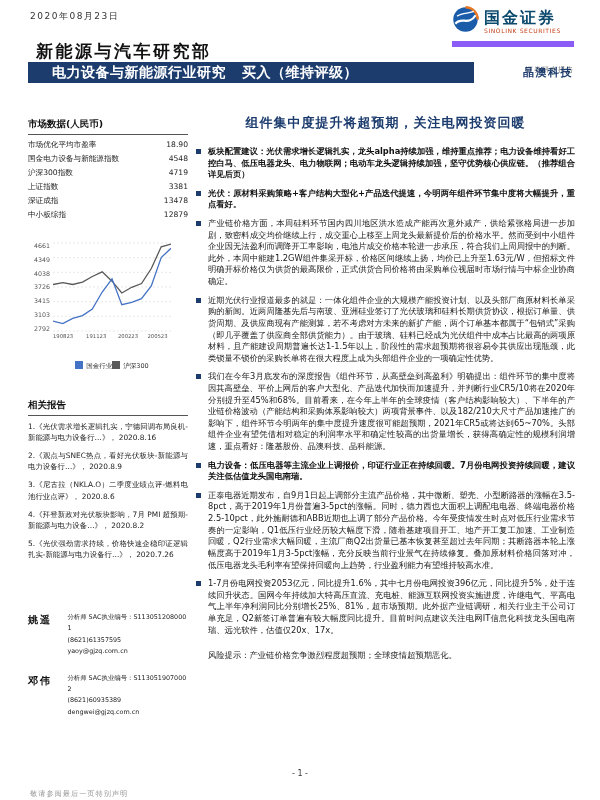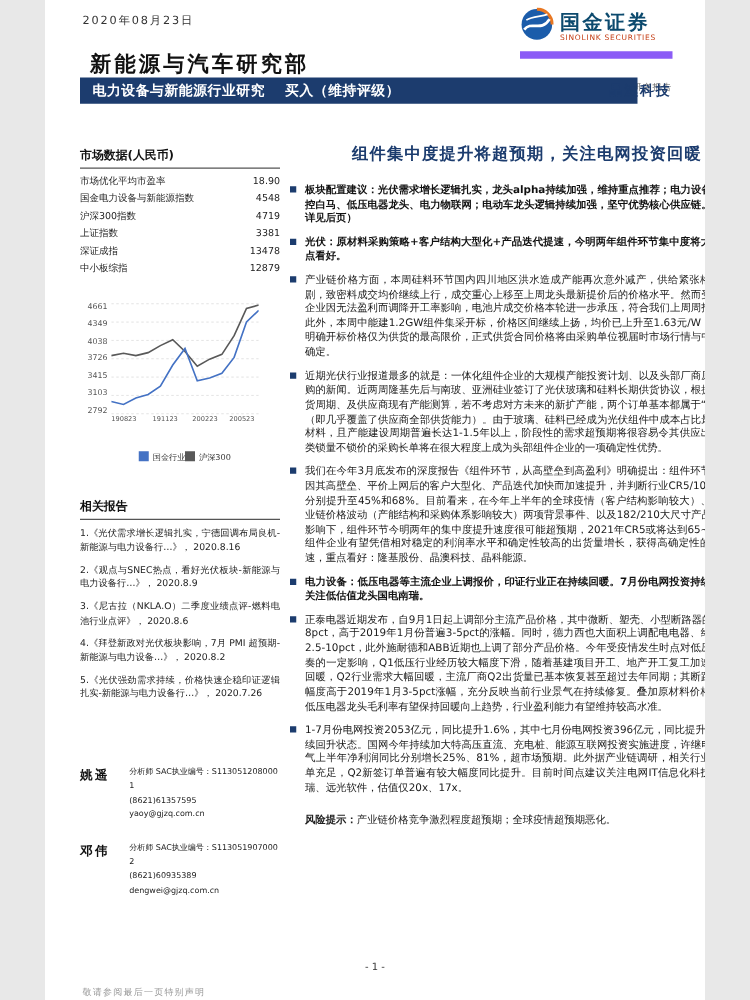--- a/index.html
+++ b/index.html
@@ -1,32 +1,32 @@
 <!DOCTYPE html>
 <html><head>
 <meta charset="utf-8">
 <style>
   *{margin:0;padding:0;box-sizing:border-box}
   html,body{background:#e8e8e8}
-  .page{position:relative;width:528px;height:800px;margin:0 auto;background:#fff;
+  .page{position:relative;width:600px;height:800px;margin:0 auto;background:#fff;
         font-family:"DejaVu Sans","Liberation Sans",sans-serif;color:#222;overflow:hidden}
 
   .date{position:absolute;left:30px;top:10px;font-size:9px;letter-spacing:1.5px;color:#333}
 
   .brand{position:absolute;right:26px;top:6px;width:122px}
   .logo-row{display:flex;align-items:center;gap:5px}
   .brand-cn{font-size:16px;font-weight:bold;color:#0c4a6e;letter-spacing:2px;line-height:1.1}
   .brand-en{font-size:6px;color:#c43c12;letter-spacing:.6px;margin-top:1px}
   .brand-tag{border-top:6px solid #8b5cf6;margin-top:4px;padding-top:18px;text-align:right;
              font-size:7px;color:#666;letter-spacing:1px}
 
   .dept{position:absolute;left:36px;top:40px;font-size:17px;font-weight:bold;letter-spacing:2.5px;color:#111}
 
   .bar{position:absolute;left:28px;top:62px;width:446px;height:21px;background:#1c3c6e;color:#fff;
-       display:flex;align-items:center;gap:16px;padding-left:10px;font-size:11px;font-weight:bold;letter-spacing:.5px}
+       display:flex;align-items:center;gap:16px;padding-left:24px;font-size:14px;font-weight:bold;letter-spacing:.5px}
   .doc-type{position:absolute;right:27px;top:65px;color:#1c3c6e;font-weight:bold;font-size:11px;letter-spacing:1.5px}
 
   
   .sidebar{position:absolute;left:28px;top:118px;width:160px}
   .sec-h{font-size:9.5px;font-weight:bold;color:#111;border-bottom:1px solid #555;padding-bottom:3px;margin-bottom:5px}
   .mrow{display:flex;justify-content:space-between;align-items:baseline;font-size:7.6px;color:#222;margin:4px 0}
   .mrow .v{font-weight:400}
 
   .chart{margin-top:22px}
   .chart-body{display:flex}
@@ -54,21 +54,21 @@
   .aname{width:32px;font-size:10px;font-weight:bold;letter-spacing:2px;color:#111;padding-top:1px}
   .ainfo{font-size:6.4px;line-height:1.75;color:#222;word-break:break-all}
 
   
   .main{position:absolute;left:196px;top:114px;width:379px}
   .main-title{color:#1c3c6e;font-weight:bold;font-size:13px;letter-spacing:1px;text-align:center;margin-bottom:14px}
   .bullet{display:flex;gap:7px;margin-bottom:7px;font-size:8.3px;line-height:1.4;text-align:justify;color:#1a1a1a}
   .bullet .sq{flex:none;width:5px;height:5px;background:#1c3c6e;margin-top:3px}
   .bullet.bold{font-weight:bold;color:#111}
   .risk{margin-top:14px;padding-left:12px;font-size:8.3px;line-height:1.4}
-  .risk .b{font-weight:bold}
+  .risk .b{font-weight:normal}
 
   .pagenum{position:absolute;left:0;right:0;bottom:22px;text-align:center;font-size:8px;color:#333}
   .disclaimer{position:absolute;left:30px;bottom:1px;font-size:7.2px;color:#999;letter-spacing:1px}
 </style>
 </head>
 <body>
 
 <div class="page">
 
   <div class="date">2020年08月23日</div>

